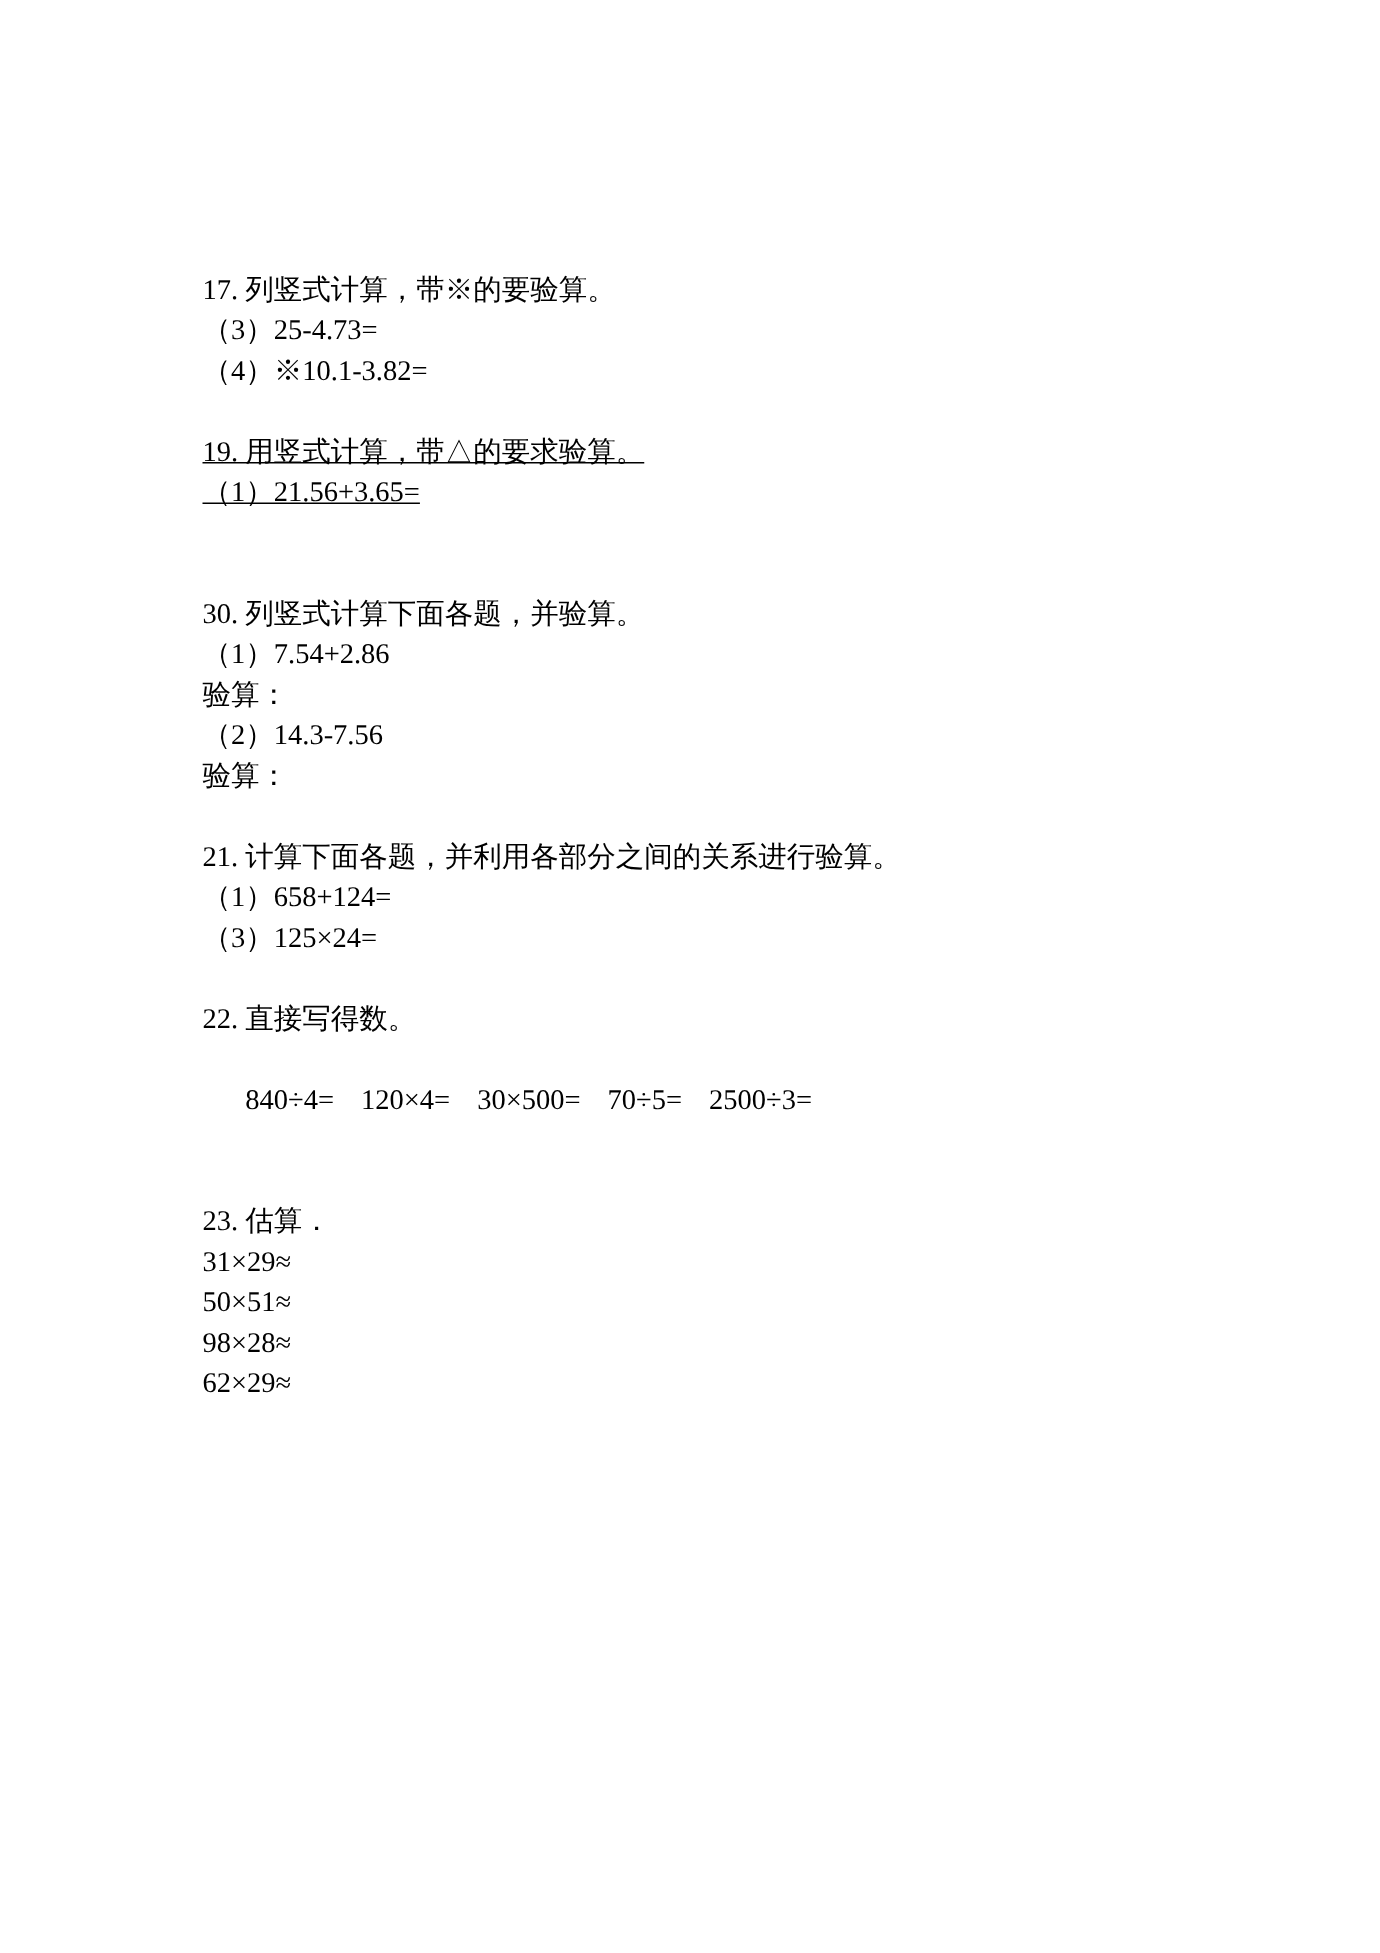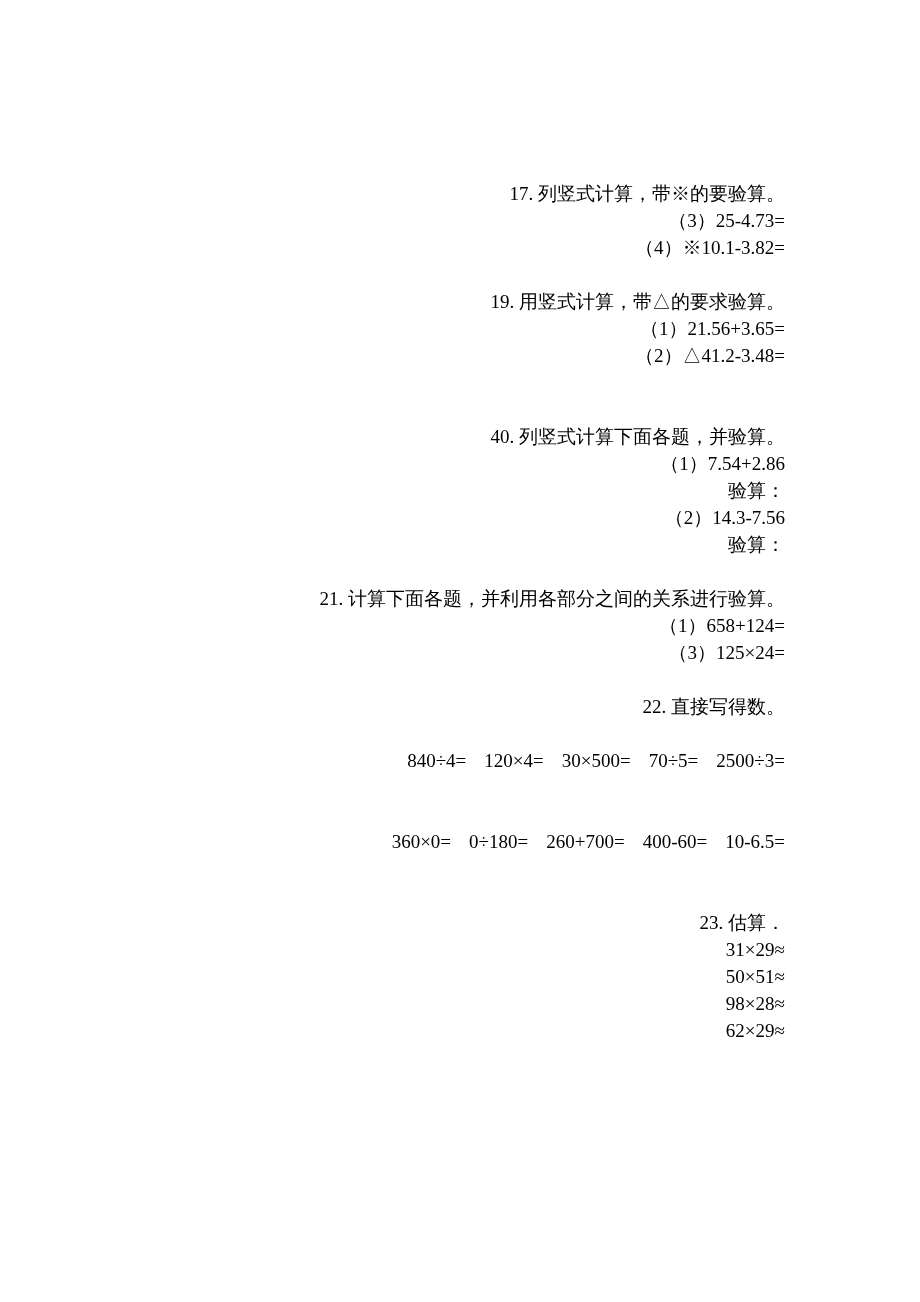--- a/index.html
+++ b/index.html
@@ -16,21 +16,20 @@
     min-height: 1302px;
     padding: 180px 135px 160px 135px;
     font-size: 19px;
     line-height: 27px;
   }
   .block {
     margin-bottom: 27px;
   }
   .tight .line {
     display: block;
-    text-align: right;
   }
   .line {
     display: block;
     white-space: pre-wrap;
   }
   .circled {
     display: inline;
   }
   .gap-small {
     display: inline-block;
@@ -42,48 +41,44 @@
 
 <div class="page">
 
   <div class="block tight">
     <span class="line">17. 列竖式计算，带※的要验算。</span>
     <span class="line">（3）25-4.73=</span>
     <span class="line">（4）※10.1-3.82=</span>
   </div>
 
 
-  <div class="block tight" style="margin-bottom:54px;">
+  <div class="block tight" style="margin-bottom:54px;text-decoration:underline;">
     <span class="line">19. 用竖式计算，带△的要求验算。</span>
     <span class="line">（1）21.56+3.65=</span>
-    <span class="line">（2）△41.2-3.48=</span>
   </div>
 
   <div class="block tight">
-    <span class="line">40. 列竖式计算下面各题，并验算。</span>
+    <span class="line">30. 列竖式计算下面各题，并验算。</span>
     <span class="line">（1）7.54+2.86</span>
     <span class="line">验算：</span>
     <span class="line">（2）14.3-7.56</span>
     <span class="line">验算：</span>
   </div>
 
   <div class="block tight">
     <span class="line">21. 计算下面各题，并利用各部分之间的关系进行验算。</span>
     <span class="line">（1）658+124=</span>
     <span class="line">（3）125×24=</span>
   </div>
 
   <div class="block tight">
     <span class="line">22. 直接写得数。</span>
     <span class="line">
       <span>840÷4=</span><span class="gap-small"></span><span>120×4=</span><span class="gap-small"></span><span>30×500=</span><span class="gap-small"></span><span>70÷5=</span><span class="gap-small"></span><span>2500÷3=</span>
     </span>
-    <span class="line">
-      <span>360×0=</span><span class="gap-small"></span><span>0÷180=</span><span class="gap-small"></span><span>260+700=</span><span class="gap-small"></span><span>400-60=</span><span class="gap-small"></span><span>10-6.5=</span>
-    </span>
   </div>
 
   <div class="block tight">
     <span class="line">23. 估算．</span>
     <span class="line">31×29≈</span>
     <span class="line">50×51≈</span>
     <span class="line">98×28≈</span>
     <span class="line">62×29≈</span>
 
   </div>

